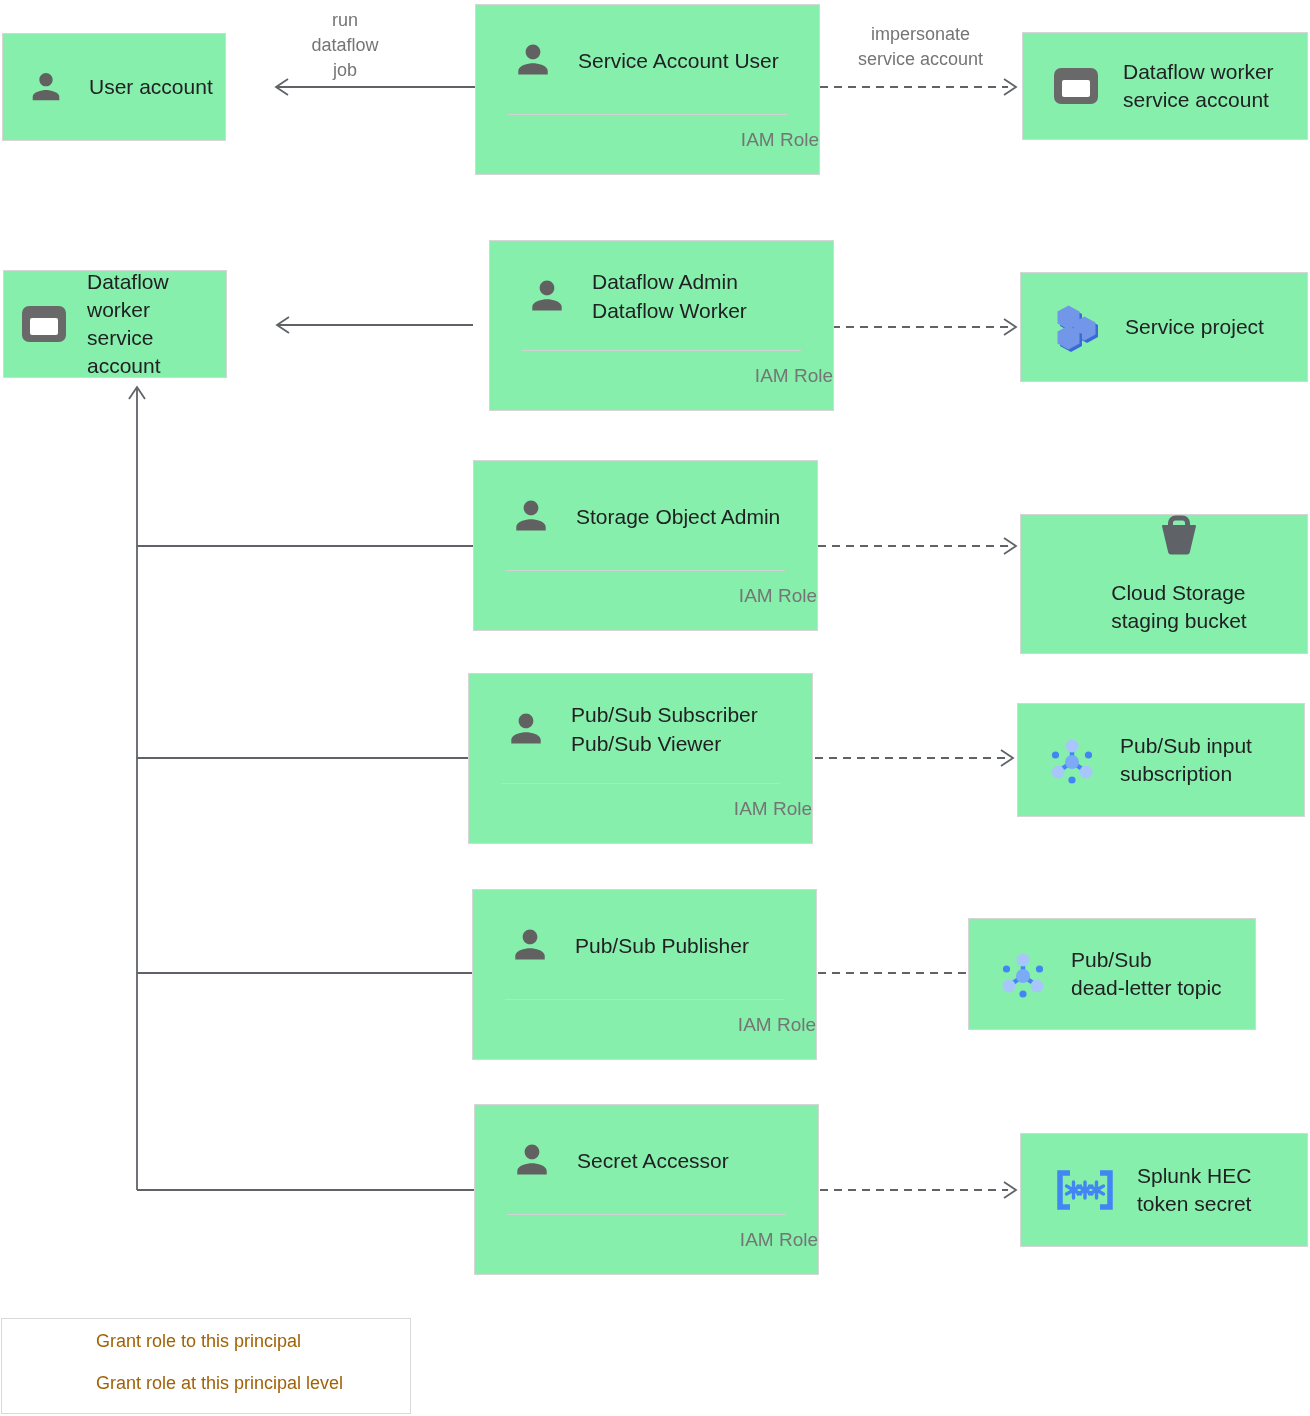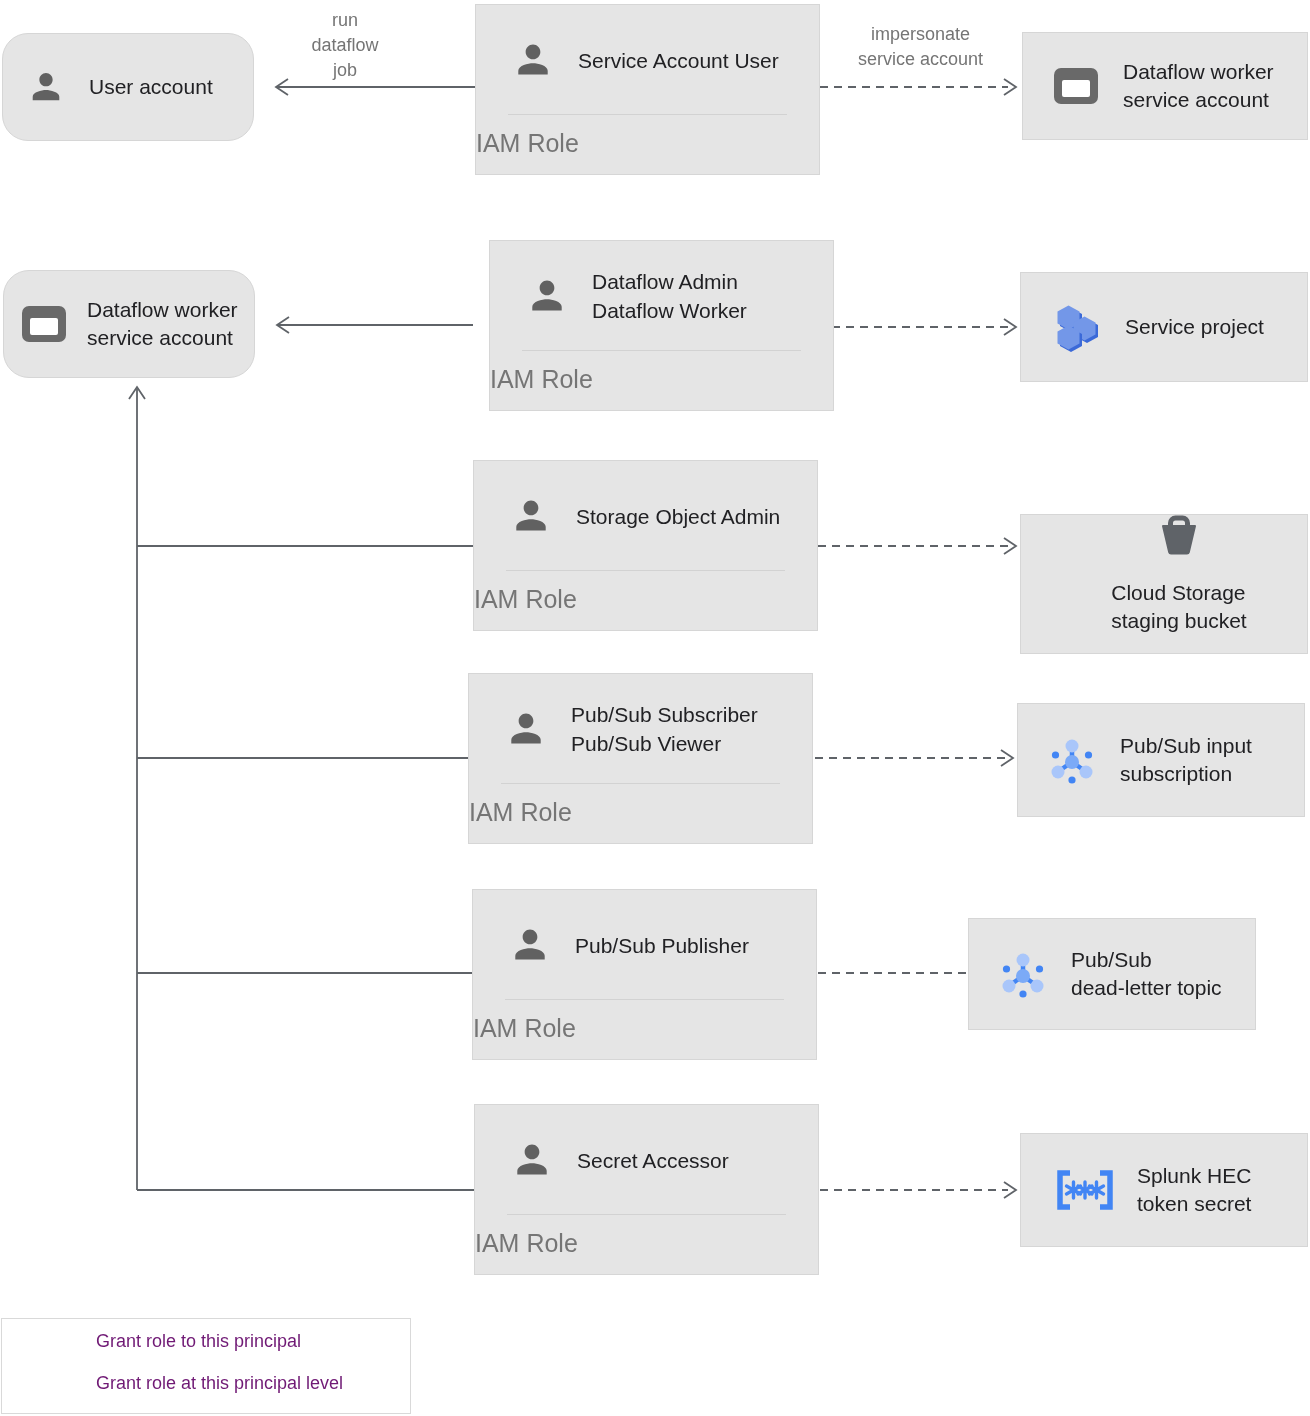--- a/index.html
+++ b/index.html
@@ -1,39 +1,39 @@
 <!DOCTYPE html>
 <html><head>
 <meta charset="utf-8">
 <style>
   html,body { margin:0; padding:0; background:#ffffff; }
   body { font-family:"Liberation Sans", sans-serif; }
   .canvas { position:relative; width:1310px; height:1416px; background:#fff; overflow:hidden; }
   .wires { position:absolute; left:0; top:0; }
 
-  .node { position:absolute; background:#e5e5e5; border:1.5px solid #d6d6d6; box-sizing:border-box; }
+  .node { position:absolute; background:#86efac; border:1.5px solid #d6d6d6; box-sizing:border-box; }
 
   
   .rolebox { width:345px; height:171px; }
   .role-top { position:absolute; left:36px; top:0; height:110px; display:flex; align-items:center; gap:24px; }
   .role-title { font-size:21px; line-height:29px; color:#212124; white-space:pre-line; }
   .role-divider { position:absolute; left:32px; right:32px; top:109px; border-top:1.5px solid #d2d2d2; }
-  .role-footer { position:absolute; left:0; right:0; top:124px; text-align:left; font-size:25px; color:#757575; }
+  .role-footer { position:absolute; left:0; right:0; top:124px; text-align:right; font-size:19px; color:#757575; }
 
   
   .resbox { width:288px; height:112px; display:flex; align-items:center; padding-left:30px; gap:24px; }
   .res-label { font-size:21px; line-height:28px; color:#212124; white-space:pre-line; }
 
   
-  .leftbox { width:252px; height:108px; display:flex; align-items:center; padding-left:24px; gap:24px;border-radius:26px; }
+  .leftbox { width:224px; height:108px; display:flex; align-items:center; padding-left:24px; gap:24px; }
 
   .edge-label { position:absolute; text-align:center; font-size:18px; line-height:25px; color:#757575; white-space:pre-line; }
 
   .legend { position:absolute; left:1px; top:1318px; width:410px; height:96px; border:1.5px solid #d9d9d9; box-sizing:border-box; background:#fff; }
-  .legend-label { position:absolute; left:96px; font-size:18px; color:#701a75; }
+  .legend-label { position:absolute; left:96px; font-size:18px; color:#a16207; }
 
   .icon { flex:0 0 auto; display:block; }
 </style>
 </head>
 <body>
 
 <div class="canvas">
 
   <svg class="wires" width="1310" height="1416" viewBox="0 0 1310 1416">
     <g stroke="#5f6368" stroke-width="1.8" fill="none">

